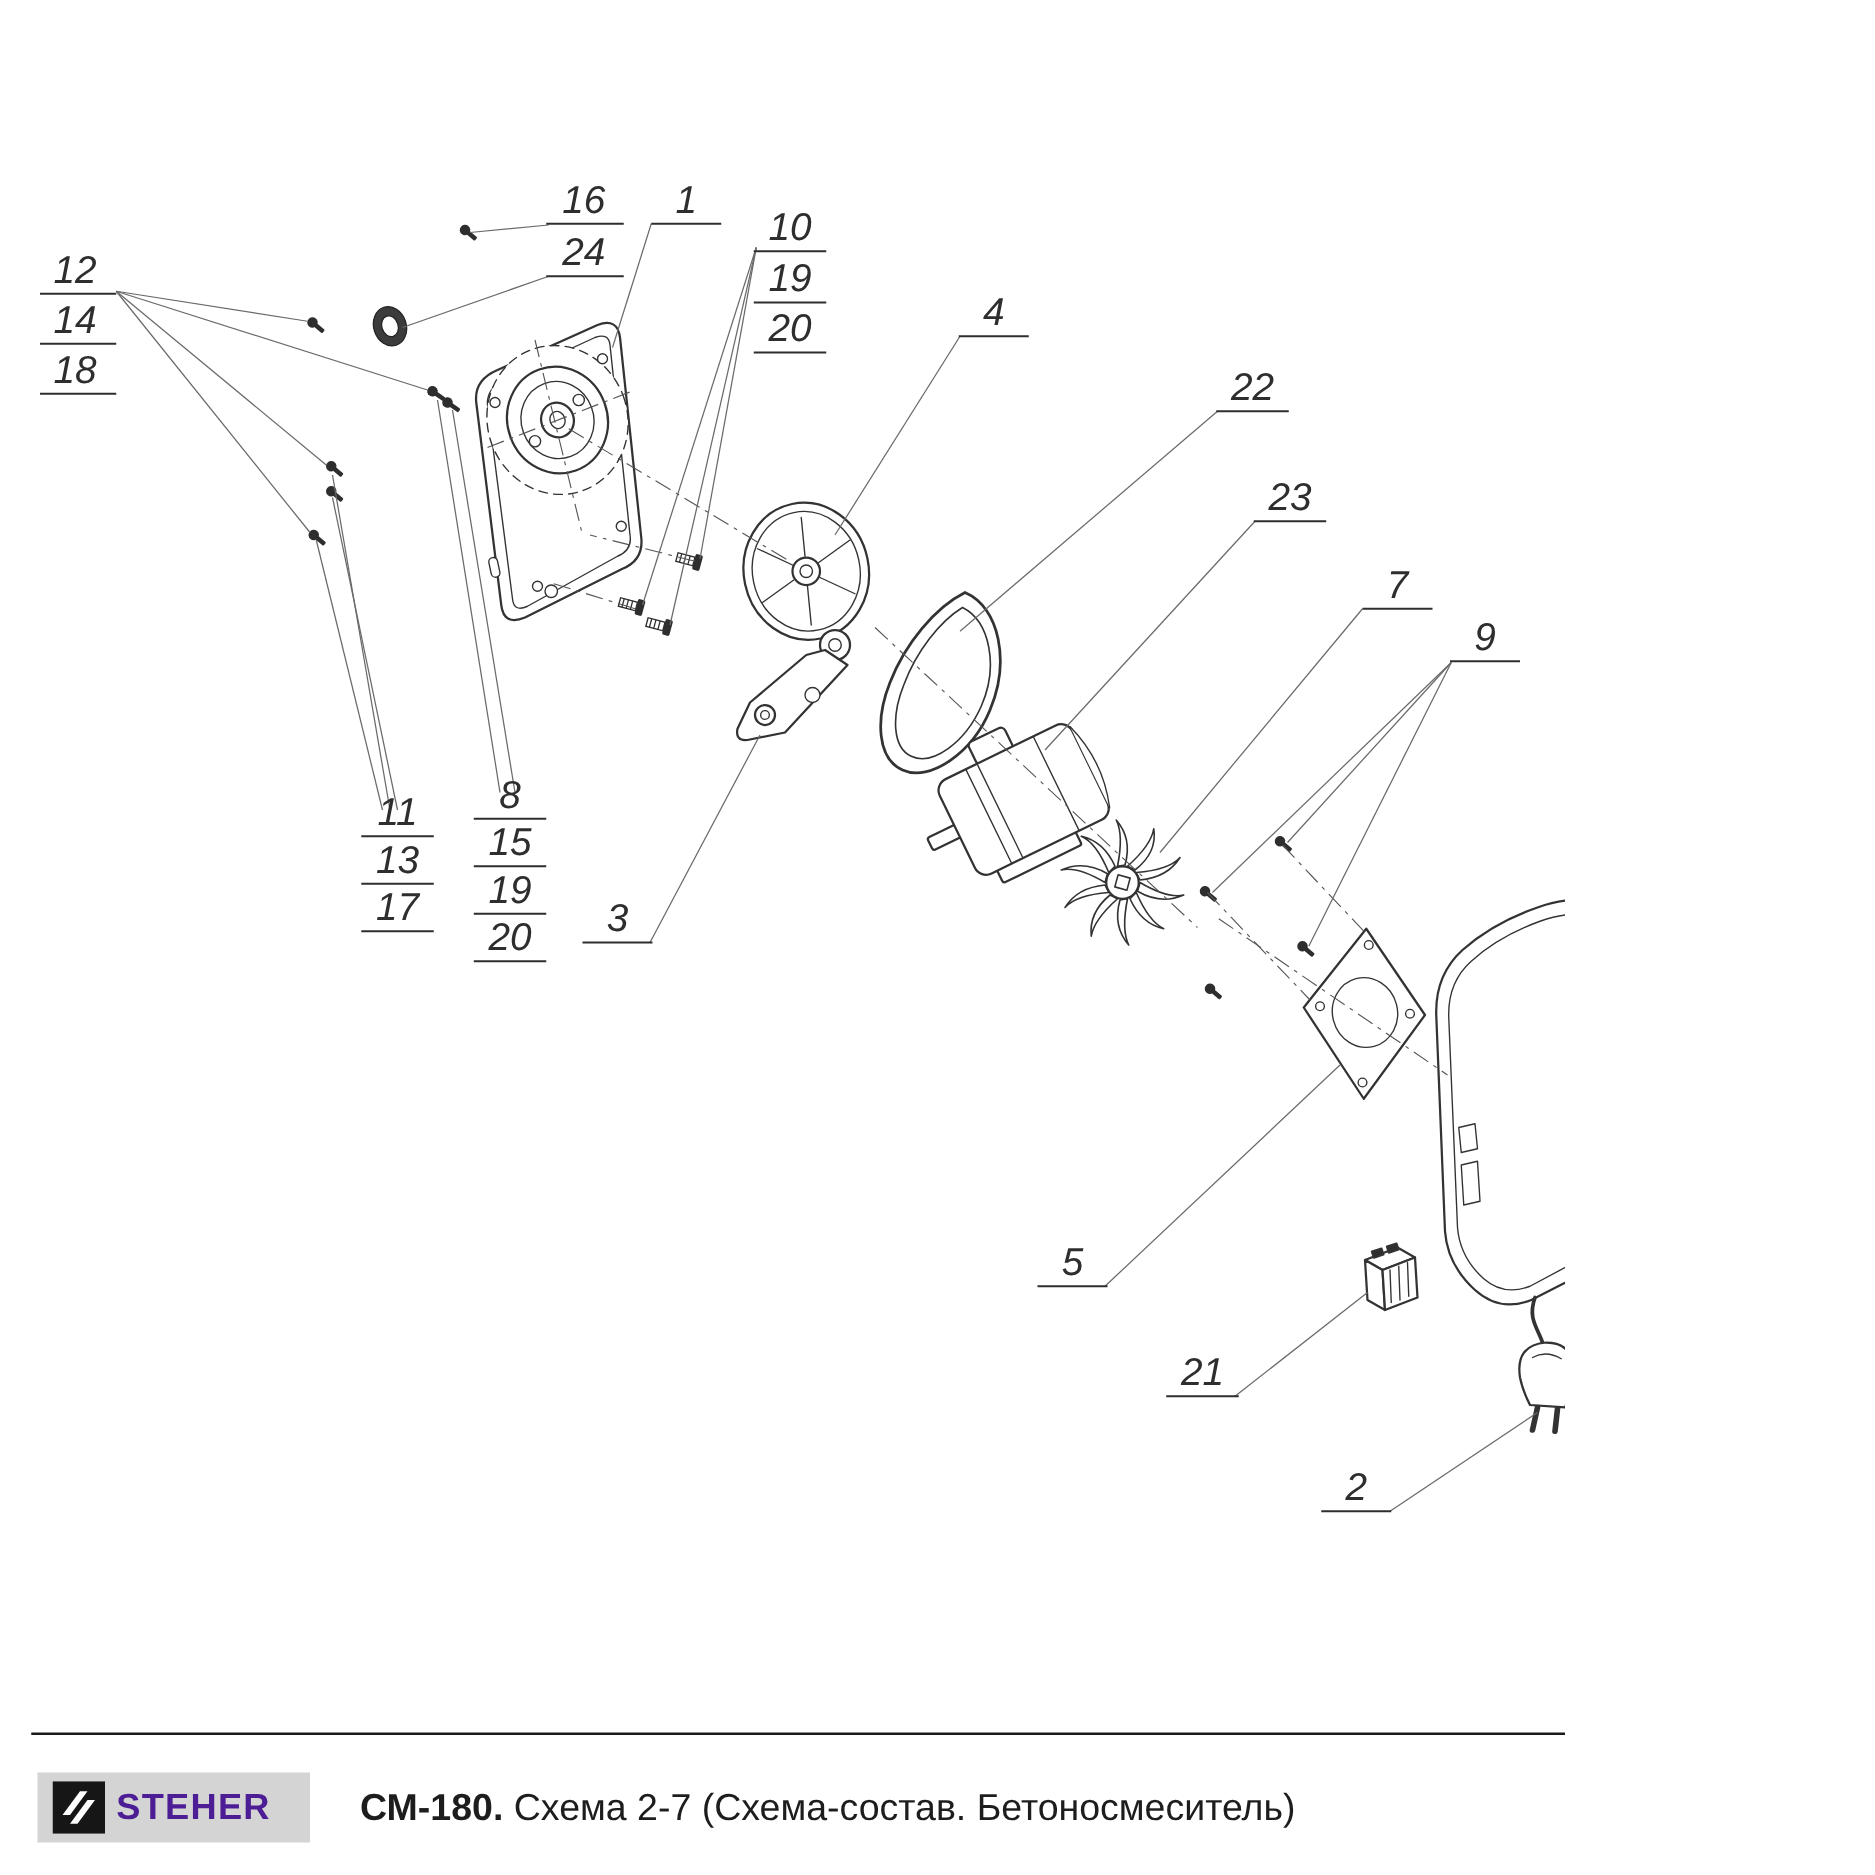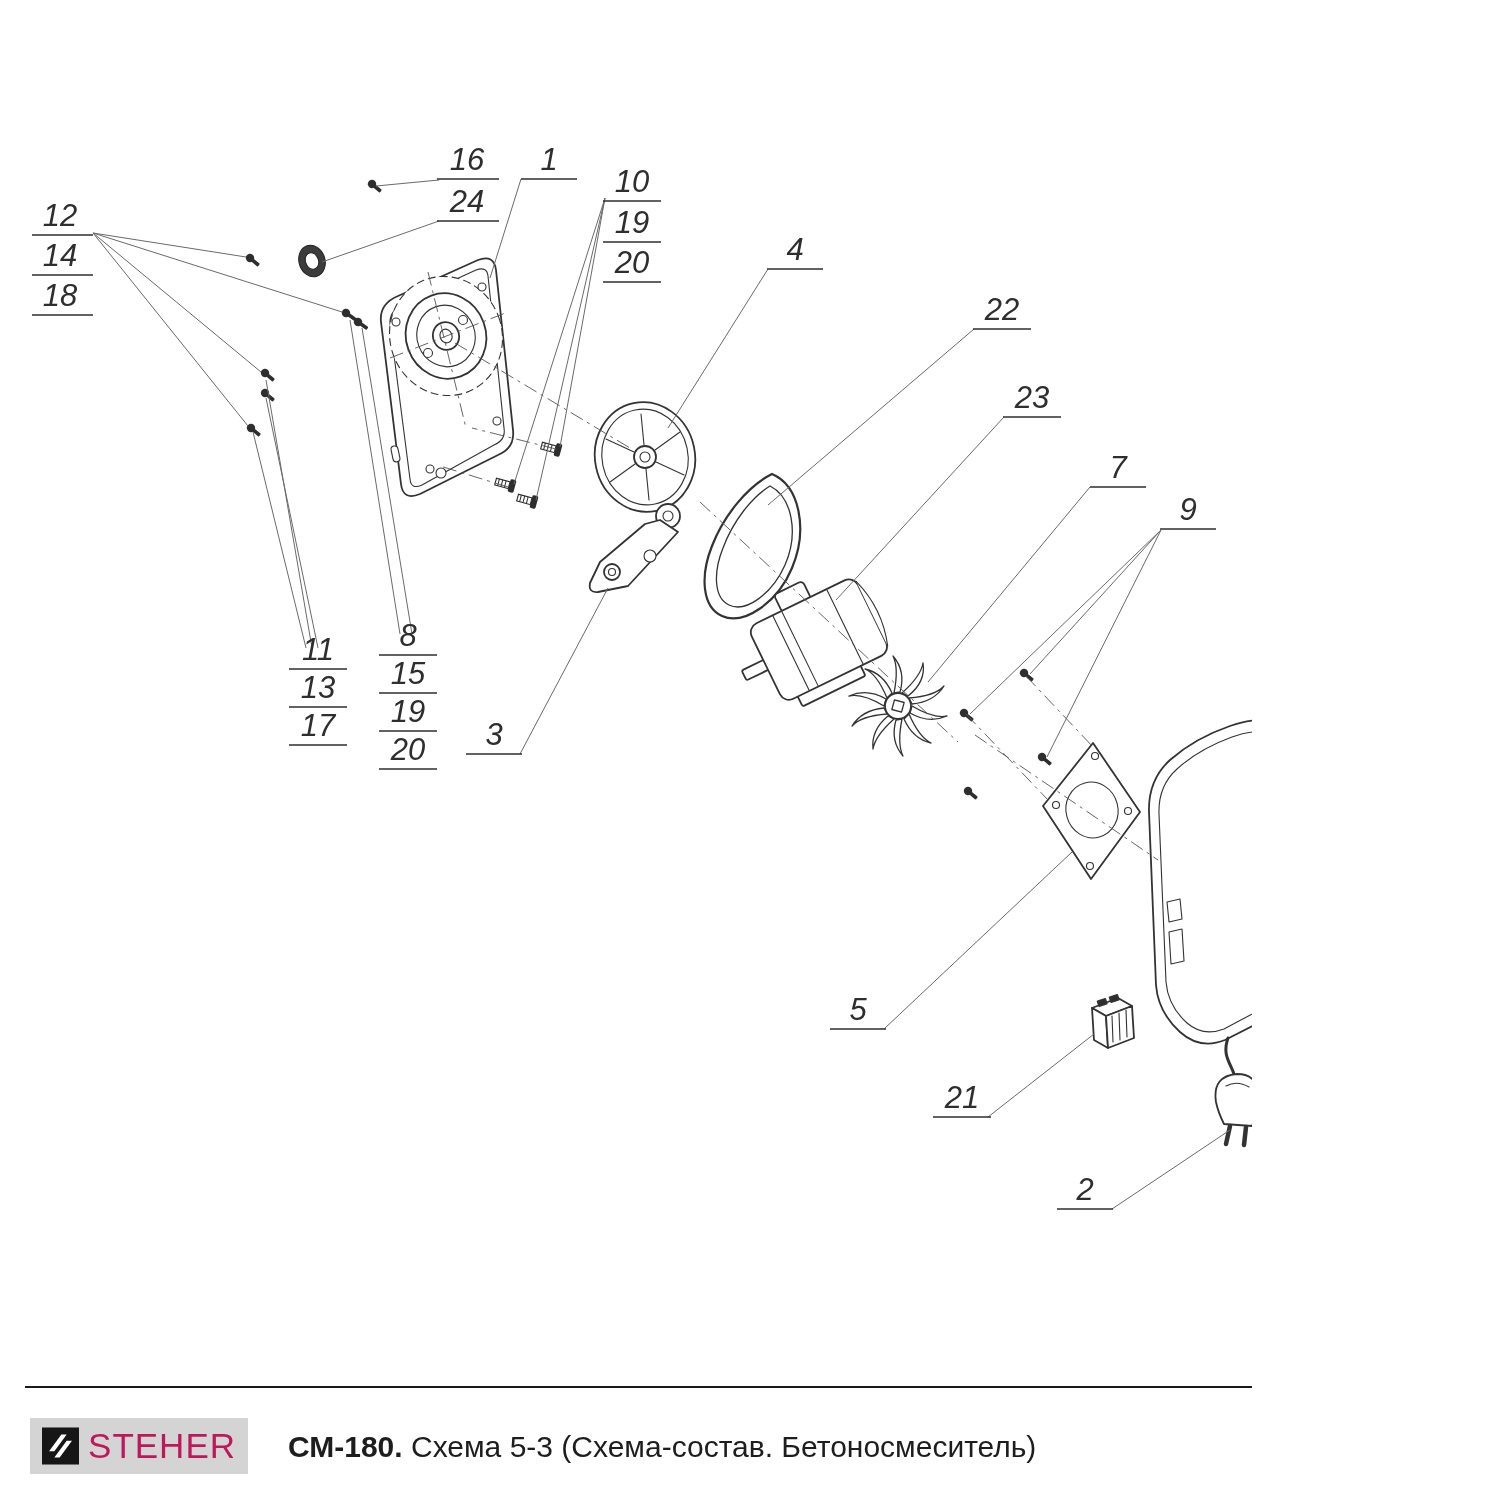--- a/index.html
+++ b/index.html
@@ -12,21 +12,21 @@
   .axis line{stroke:#555;stroke-width:0.9;stroke-dasharray:14 5 3 5;}
   .leader line{stroke:#6a6a6a;stroke-width:1;}
   .shelf{stroke:#2e2e2e;stroke-width:1.6;}
   .callout{font-style:italic;font-size:31px;fill:#2e2e2e;text-anchor:middle;
            font-family:"Liberation Sans",sans-serif;}
   .dash{stroke-dasharray:7 5;}
   
   .footer-rule{position:absolute;left:25px;top:1386px;width:1450px;border-top:2px solid #1a1a1a;}
   .logo-box{position:absolute;left:30px;top:1418px;width:218px;height:56px;background:#d4d4d4;
             display:flex;align-items:center;gap:9px;padding:0 12px;box-sizing:border-box;}
-  .logo-text{font-weight:normal;font-size:35px;letter-spacing:1px;color:#be185d;}
+  .logo-text{font-weight:bold;font-size:29px;letter-spacing:1px;color:#4c1d95;}
   .caption{position:absolute;left:288px;top:1430px;font-size:30px;color:#1d1d1d;white-space:nowrap;}
   .caption b{font-weight:bold;}
 </style>
 </head>
 <body>
 
 <div class="canvas">
 
 <svg class="scene" width="1500" height="1500" viewBox="0 0 1500 1500">
 
@@ -313,16 +313,16 @@
     <svg width="42" height="42" viewBox="0 0 42 42">
       <rect width="42" height="42" fill="#161616"></rect>
       <polygon points="8,27 22,8 28,8 14,27" fill="#ffffff"></polygon>
       <polygon points="14,34 28,15 34,15 20,34" fill="#ffffff"></polygon>
     </svg>
     <span class="logo-text">STEHER</span>
   </div>
 
   <div class="caption">
     <b>СМ-180.</b>
-    <span>Схема 5-3 (Схема-состав. Бетоносмеситель)</span>
+    <span>Схема 2-7 (Схема-состав. Бетоносмеситель)</span>
   </div>
 
 </div>
 
 </body></html>

